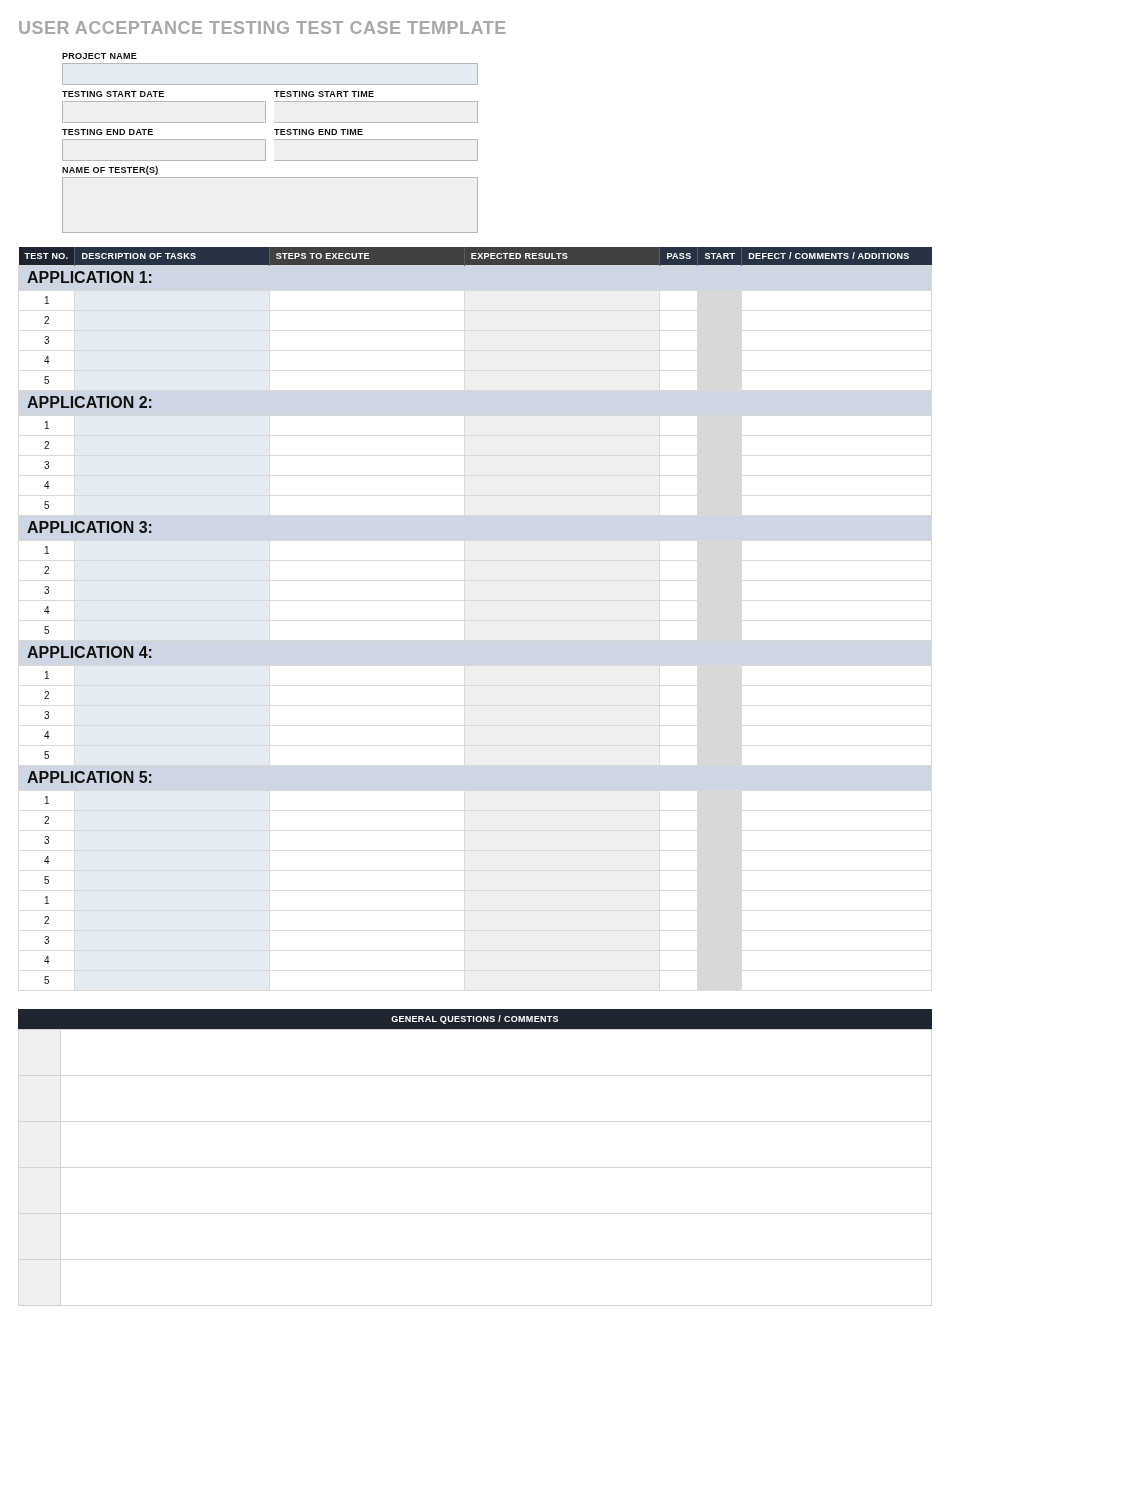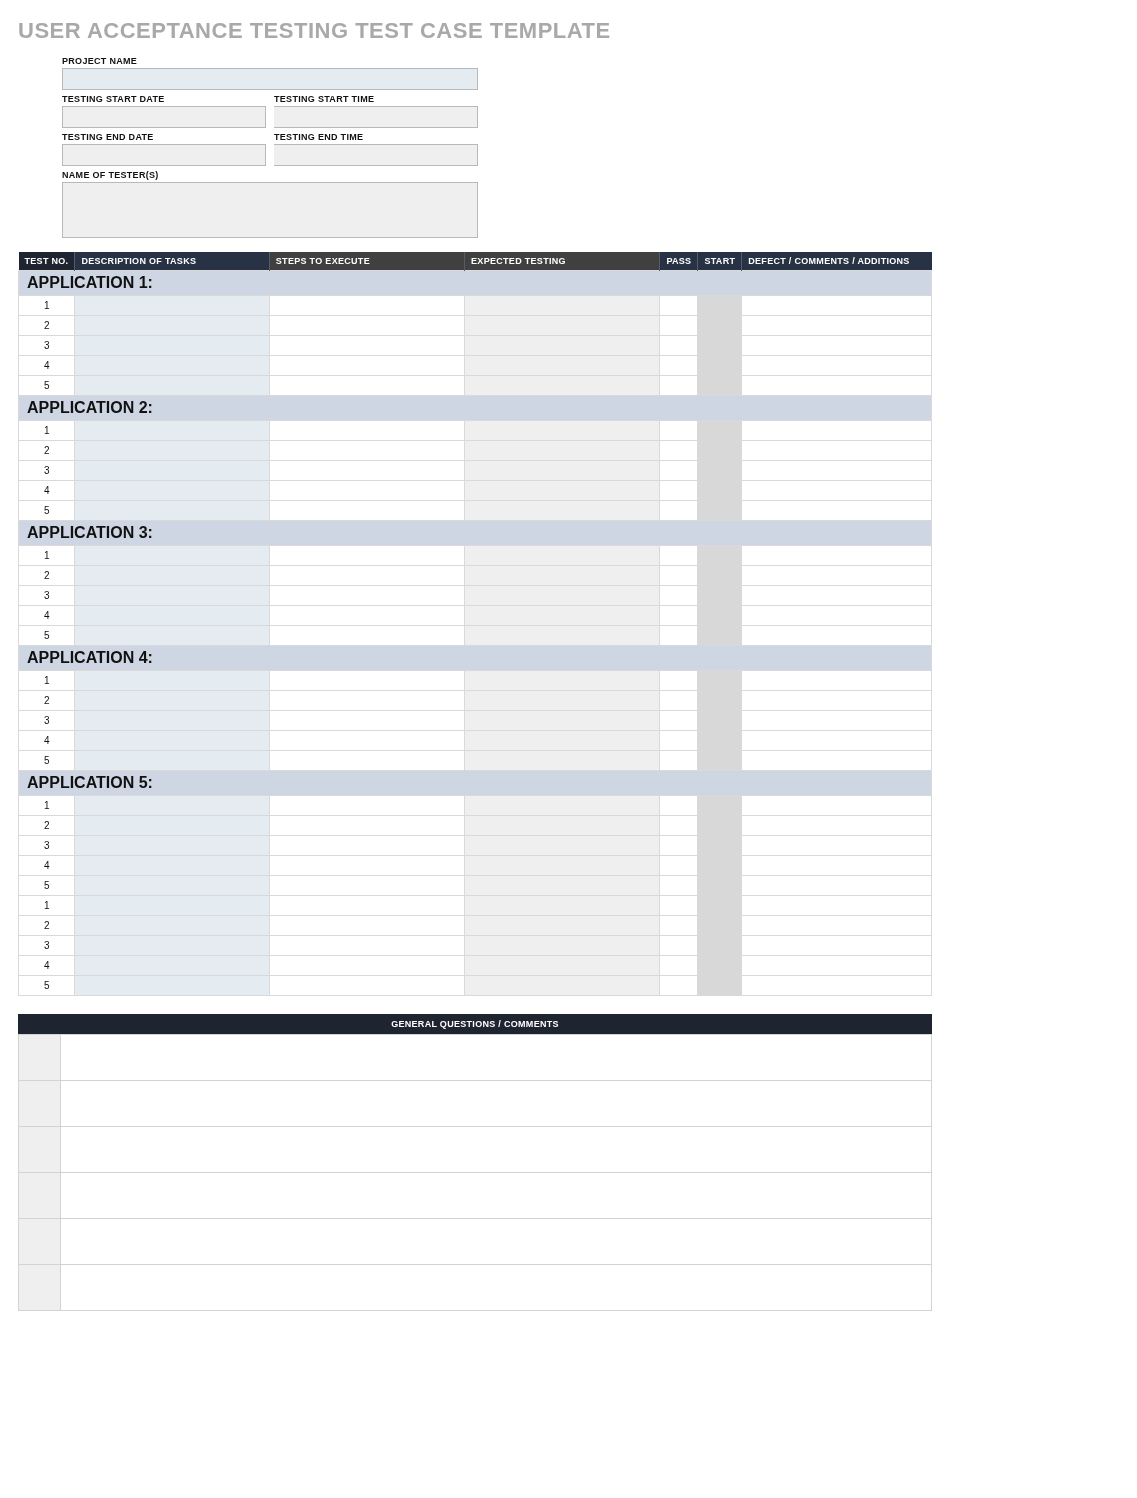--- a/index.html
+++ b/index.html
@@ -6,21 +6,21 @@
   body {
     margin: 0;
     padding: 18px;
     font-family: "Segoe UI", Arial, sans-serif;
     background: #fff;
     color: #111;
     width: 1137px;
   }
   h1 {
     margin: 0 0 8px 0;
-    font-size: 22px;
+    font-size: 18px;
     font-weight: 700;
     letter-spacing: .5px;
     color: #a9a9a9;
   }
   .meta-block {
     margin-left: 44px;
     width: 416px;
   }
   .meta-label {
     font-size: 9px;
@@ -154,21 +154,21 @@
       <col class="c-expected">
     <col class="c-pass">
       <col class="c-fail">
       <col class="c-defect">
   </colgroup>
   <thead>
     <tr>
       <th class="hdr-dark1">TEST NO.</th>
       <th class="hdr-dark2">DESCRIPTION OF TASKS</th>
       <th class="hdr-grey">STEPS TO EXECUTE</th>
-      <th class="hdr-grey">EXPECTED TESTING</th>
+      <th class="hdr-grey">EXPECTED RESULTS</th>
       <th class="hdr-dark2">PASS</th>
       <th class="hdr-dark2">START</th>
       <th class="hdr-dark3">DEFECT / COMMENTS / ADDITIONS</th>
     </tr>
   </thead>
   <tbody id="test-body">
       <tr class="group">
         <td colspan="7">APPLICATION 1:</td>
       </tr>
       <tr class="data">

